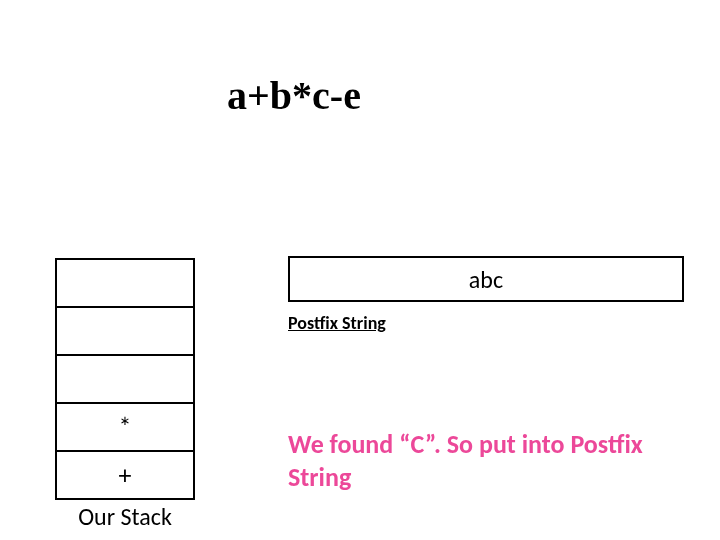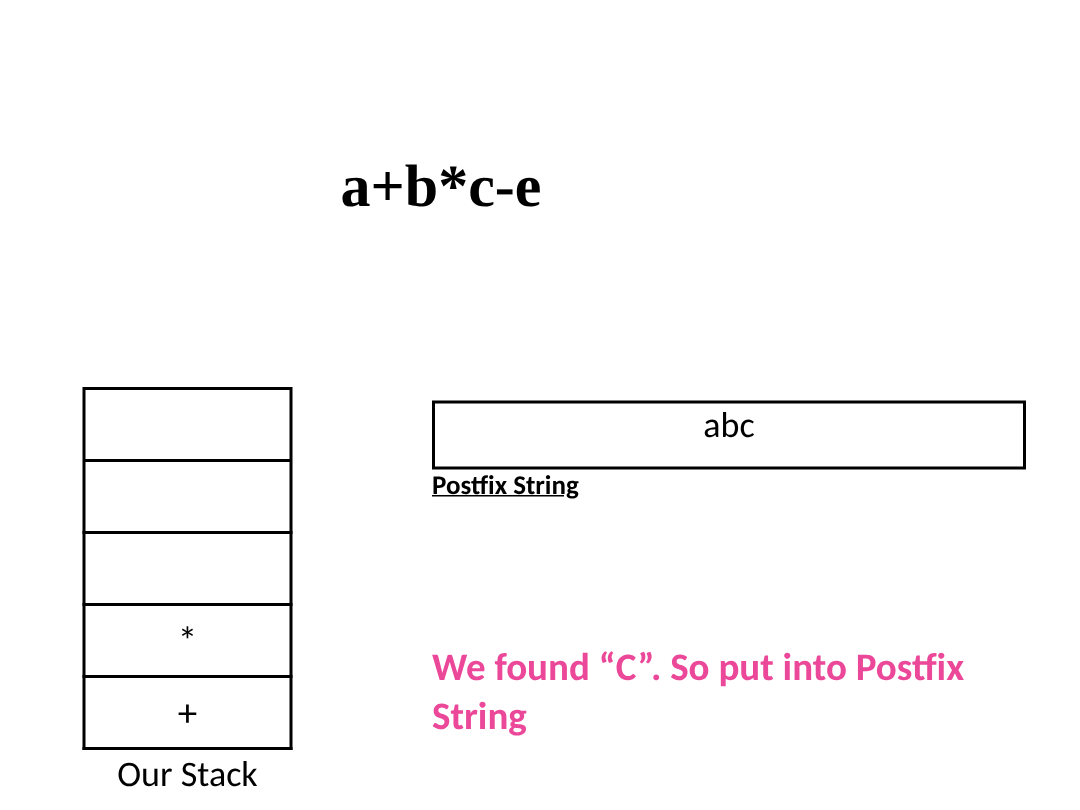--- a/index.html
+++ b/index.html
@@ -23,21 +23,21 @@
     top: 18px;
     left: 0;
     width: 720px;
     text-align: center;
     font-size: 40px;
     font-weight: 400;
     letter-spacing: 0px;
   }
   .expr {
     position: absolute;
-    top: 100px;
+    top: 72px;
     left: 0;
     width: 588px;
     text-align: center;
     font-family: "Times New Roman", Times, serif;
     font-weight: 700;
     font-size: 40px;
   }
   .stack {
     position: absolute;
     left: 55px;
@@ -59,26 +59,26 @@
     position: absolute;
     left: 55px;
     top: 502px;
     width: 140px;
     text-align: center;
     font-size: 24px;
   }
   .postfix-box {
     position: absolute;
     left: 288px;
-    top: 267px;
+    top: 256px;
     width: 392px;
     height: 42px;
     border: 2px solid #000;
     display: flex;
-    align-items: flex-start;
+    align-items: center;
     justify-content: center;
     font-size: 24px;
   }
   .postfix-label {
     position: absolute;
     left: 288px;
     top: 312px;
     font-size: 18px;
     font-weight: 700;
     text-decoration: underline;

